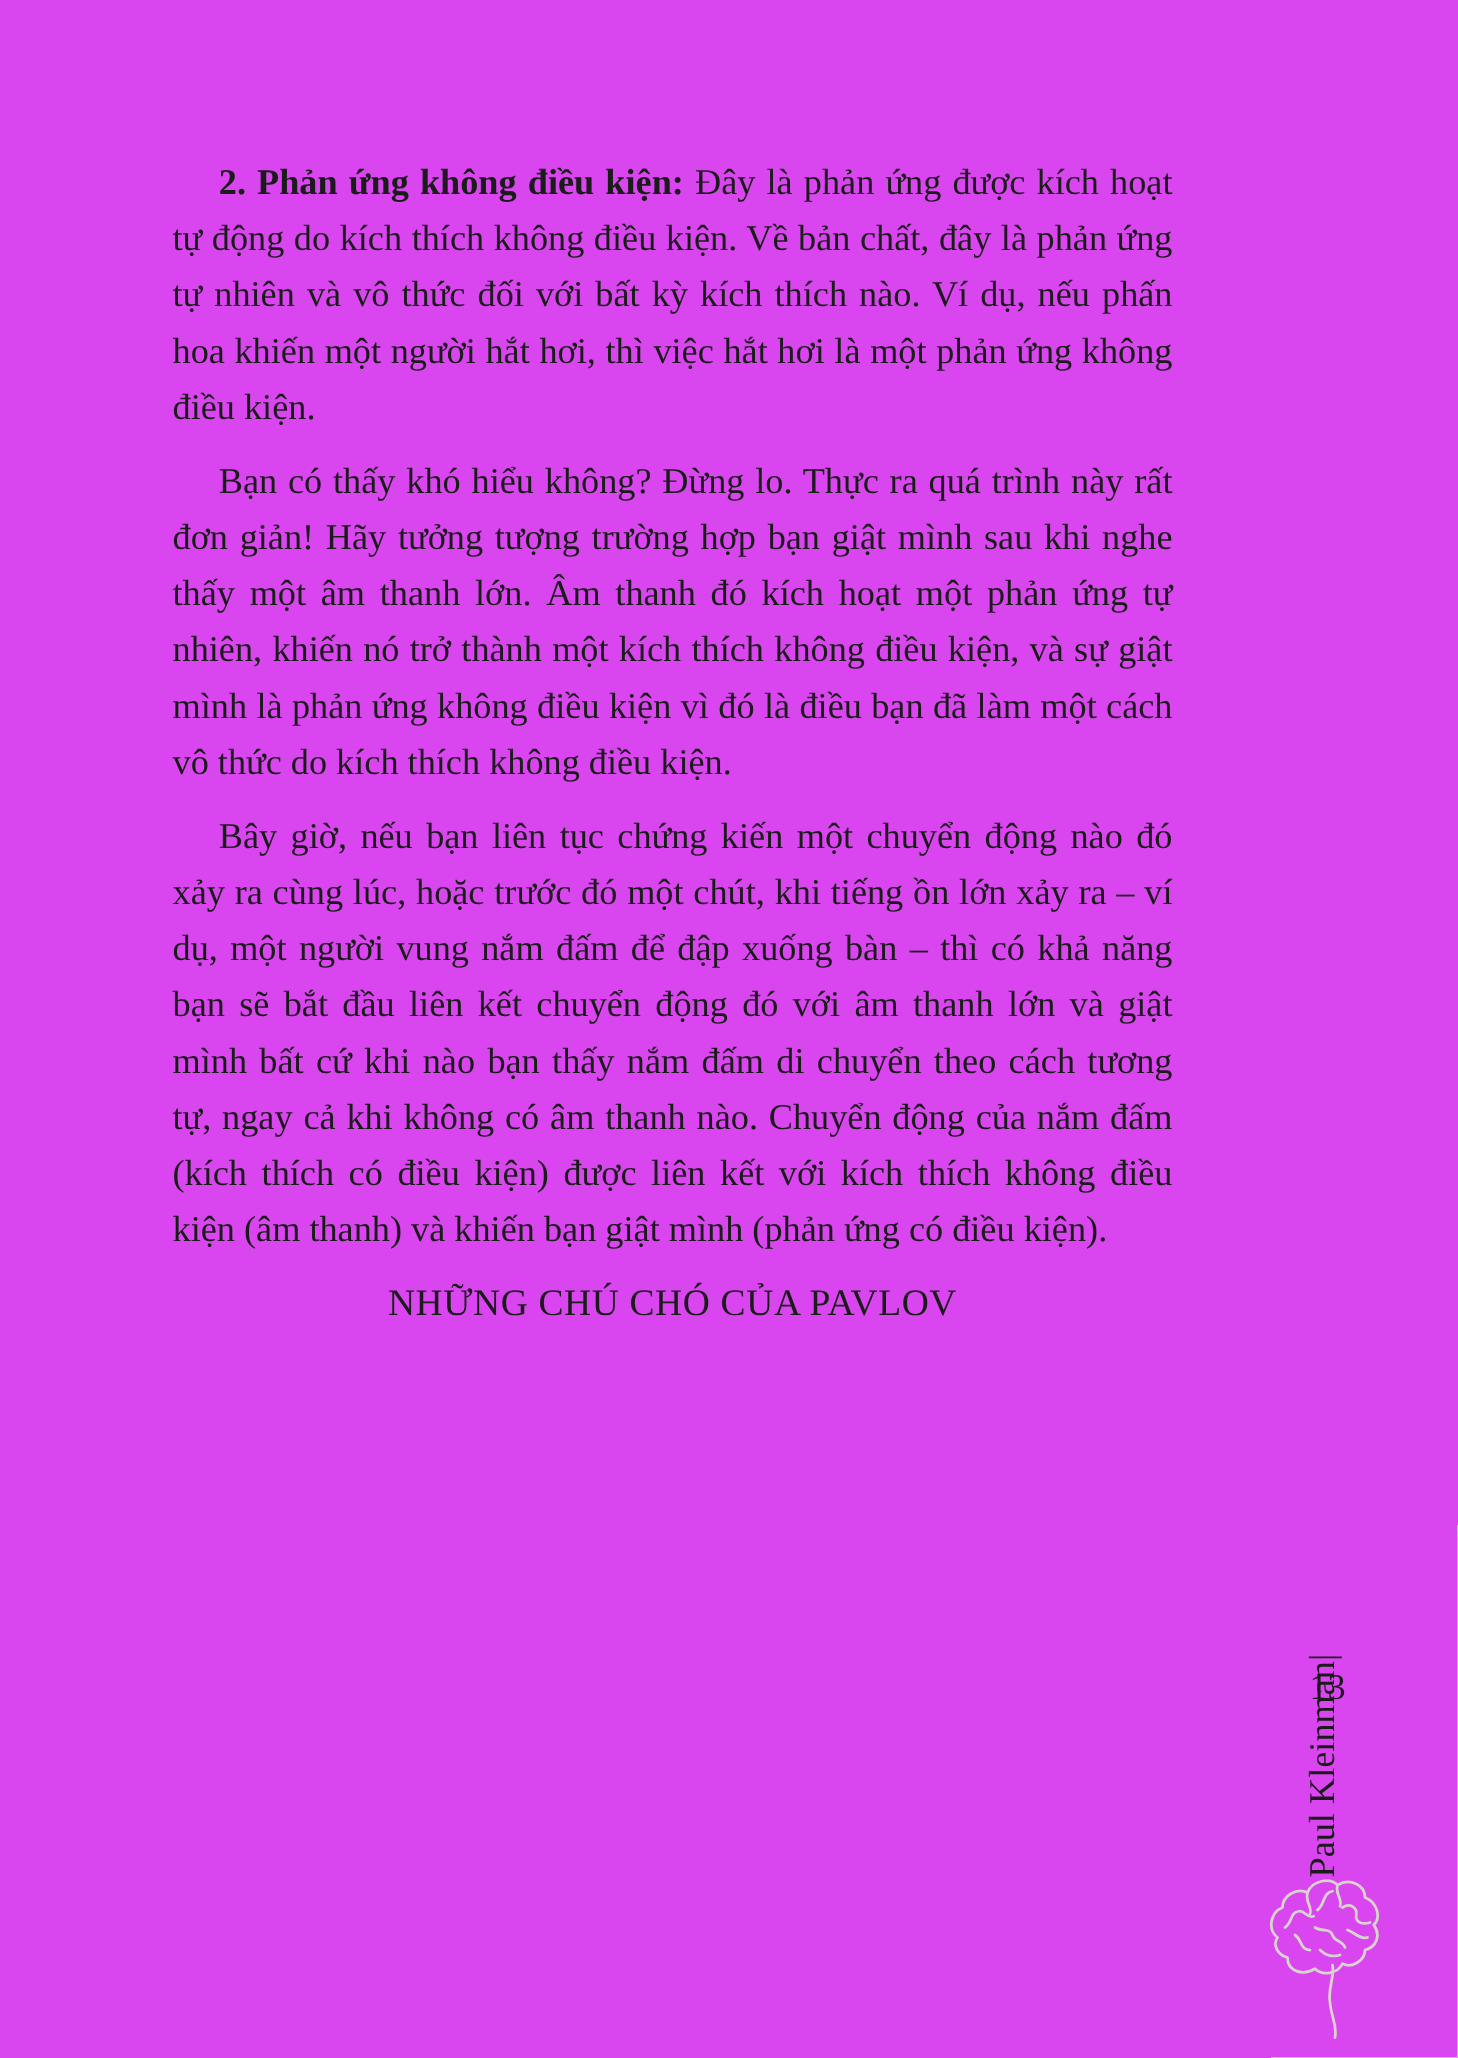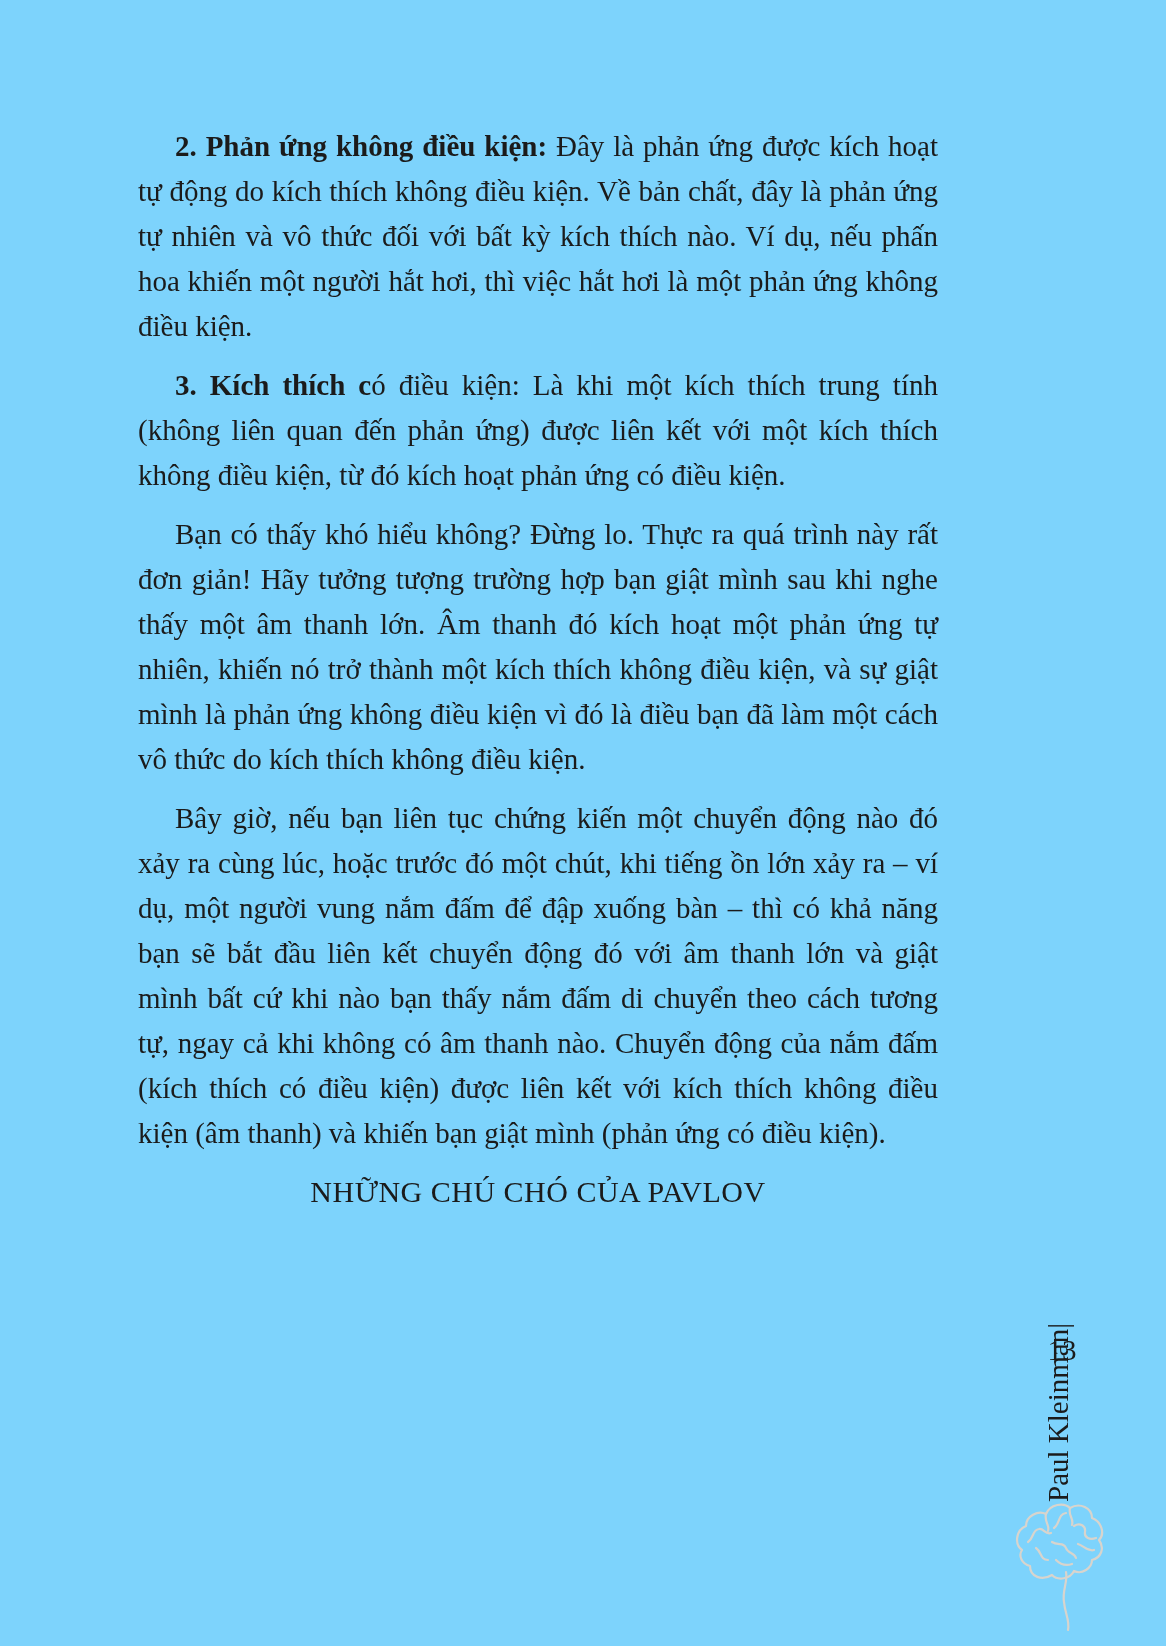--- a/index.html
+++ b/index.html
@@ -1,19 +1,19 @@
 <!DOCTYPE html>
 <html><head>
 <meta charset="utf-8">
 <style>
   html,body { margin:0; padding:0; background:#ffffff; }
   .page {
     position:relative;
     width:1166px; height:1646px;
-    background:#7dd3fc;
+    background:#d946ef;
     color:#1b1b1b;
     font-family:"Liberation Serif","DejaVu Serif",serif;
     overflow:hidden;
   }
   .text-block {
     position:absolute;
     left:138px; top:0;
     width:800px;
     padding-top:124px;
   }
@@ -59,21 +59,20 @@
 </style>
 </head>
 <body>
 
 <div class="page">
 
   <main class="text-block">
 
     <p class="para indent"><b class="lead">2. Phản ứng không điều kiện:</b><span> Đây là phản ứng được kích hoạt tự động do kích thích không điều kiện. Về bản chất, đây là phản ứng tự nhiên và vô thức đối với bất kỳ kích thích nào. Ví dụ, nếu phấn hoa khiến một người hắt hơi, thì việc hắt hơi là một phản ứng không điều kiện.</span></p>
 
-    <p class="para indent"><b class="lead">3. Kích thích c</b><span>ó điều kiện: Là khi một kích thích trung tính (không liên quan đến phản ứng) được liên kết với một kích thích không điều kiện, từ đó kích hoạt phản ứng có điều kiện.</span></p>
 
 
     <p class="para indent"><span>Bạn có thấy khó hiểu không? Đừng lo. Thực ra quá trình này rất đơn giản! Hãy tưởng tượng trường hợp bạn giật mình sau khi nghe thấy một âm thanh lớn. Âm thanh đó kích hoạt một phản ứng tự nhiên, khiến nó trở thành một kích thích không điều kiện, và sự giật mình là phản ứng không điều kiện vì đó là điều bạn đã làm một cách vô thức do kích thích không điều kiện.</span></p>
 
     <p class="para indent"><span>Bây giờ, nếu bạn liên tục chứng kiến một chuyển động nào đó xảy ra cùng lúc, hoặc trước đó một chút, khi tiếng ồn lớn xảy ra – ví dụ, một người vung nắm đấm để đập xuống bàn – thì có khả năng bạn sẽ bắt đầu liên kết chuyển động đó với âm thanh lớn và giật mình bất cứ khi nào bạn thấy nắm đấm di chuyển theo cách tương tự, ngay cả khi không có âm thanh nào. Chuyển động của nắm đấm (kích thích có điều kiện) được liên kết với kích thích không điều kiện (âm thanh) và khiến bạn giật mình (phản ứng có điều kiện).</span></p>
 
     <h2 class="section-heading">NHỮNG CHÚ CHÓ CỦA PAVLOV</h2>
 
 
   </main>

